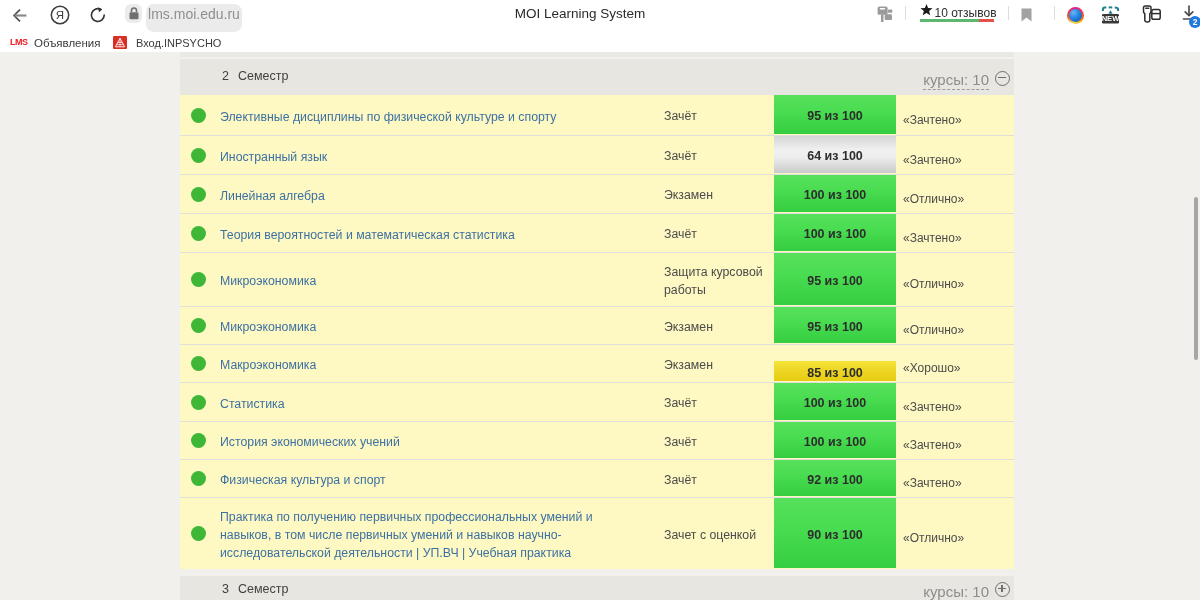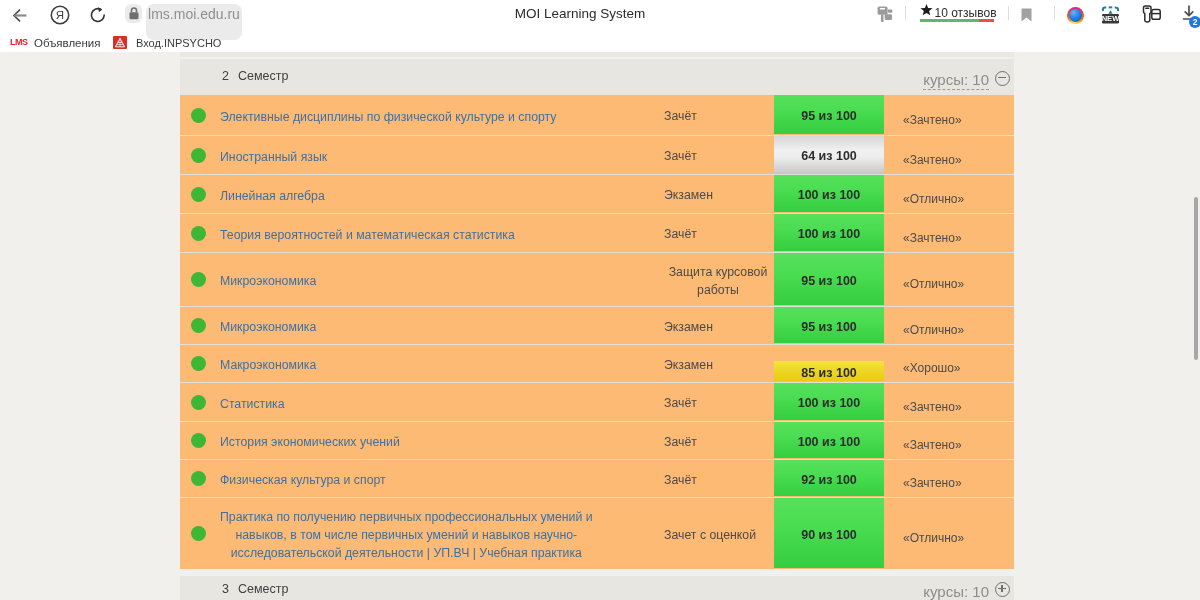--- a/index.html
+++ b/index.html
@@ -21,25 +21,25 @@
   #page { position:absolute; left:0; top:52px; width:1200px; height:548px; background:#f2f0ec; }
   #sliver { position:absolute; left:180px; top:0px; width:834px; height:5px; background:#eae8e3; }
   .hdr { position:absolute; left:180px; width:834px; height:36px; background:#e8e6e1; }
   .hdr .num { position:absolute; left:42px; top:10px; font-size:12.5px; color:#3f3f3f; }
   .hdr .sem { position:absolute; left:58px; top:10px; font-size:12.5px; color:#3f3f3f; }
   .hdr .kursy { position:absolute; right:25px; top:12px; font-size:15px; color:#8d8d8d; border-bottom:1px dashed #9a9a9a; padding-bottom:1px; }
   .hdr .circ { position:absolute; right:4px; top:11.5px; width:15px; height:15px; border:1.5px solid #6f6f6f; border-radius:50%; }
   .hdr .circ:before { content:""; position:absolute; left:2.2px; top:5.2px; width:7.6px; height:1.5px; background:#6f6f6f; }
   .hdr .circ.plus:after { content:""; position:absolute; left:5.25px; top:2.2px; width:1.5px; height:7.6px; background:#6f6f6f; }
 
-  .row { position:absolute; left:180px; width:834px; background:#fdba74; border-bottom:1px solid #e1dfda;text-align:center; }
+  .row { position:absolute; left:180px; width:834px; background:#fef9c3; border-bottom:1px solid #e1dfda; }
   .dot { position:absolute; left:11px; top:50%; margin-top:-7.5px; width:15px; height:15px; border-radius:50%; background:#3eb737; }
   .name { position:absolute; left:40px; top:0; bottom:0; width:440px; display:flex; align-items:center; color:#3d71a3; font-size:12.3px; line-height:18px; padding-top:3px; }
   .exam { position:absolute; left:484px; top:0; bottom:0; width:108px; display:flex; align-items:center; color:#4b4b4b; font-size:12.3px; line-height:18px; padding-top:2px; }
-  .score { position:absolute; left:594px; top:0; bottom:1px; width:110px; display:flex; align-items:center; justify-content:center; font-size:12.5px; font-weight:bold; color:#2d2d2d; padding-top:3.5px; }
+  .score { position:absolute; left:594px; top:0; bottom:1px; width:122px; display:flex; align-items:center; justify-content:center; font-size:12.5px; font-weight:bold; color:#2d2d2d; padding-top:3.5px; }
   .grade { position:absolute; left:723px; top:0; bottom:0; display:flex; align-items:center; color:#4b4b4b; font-size:12px; padding-top:9px; }
   .green { background:linear-gradient(180deg,#58e05c 0%,#48dc50 45%,#35cd41 100%); }
   .grey  { background:linear-gradient(180deg,#d6d6d6 0%,#f0f0f0 38%,#ededed 58%,#c9c9c9 100%); }
   .yellow{ background:linear-gradient(180deg,#f3e53a 0%,#eed626 45%,#e7cc12 100%);margin-top:16px; }
 
   #thumb { position:absolute; left:1194px; top:145px; width:4px; height:163px; background:#a6a6a6; border-radius:2px; }
 </style>
 </head>
 <body>
 
@@ -59,21 +59,21 @@
     <path d="M15.2 9 A 6.4 6.4 0 1 1 11.6 3.3" fill="none" stroke="#333" stroke-width="1.6" stroke-linecap="round"></path>
     <path d="M9.2 1.2 L13.3 3.4 L9.9 6.3 Z" fill="#333"></path>
   </svg>
 
   <div class="chip" style="left:125px;top:4px;width:17px;height:19px;"></div>
   <svg class="abs" style="left:128px;top:7px" width="12" height="13" viewBox="0 0 12 13">
     <rect x="1.5" y="5.2" width="9" height="7" rx="1.2" fill="#6f6f6f"></rect>
     <path d="M3.5 5 V3.6 A2.5 2.6 0 0 1 8.5 3.6 V5" fill="none" stroke="#6f6f6f" stroke-width="1.6"></path>
   </svg>
 
-  <div class="chip" style="left:146px;top:3.5px;width:96px;height:36px;border-radius:8px;text-align:center;line-height:20px;"><span id="url-text">lms.moi.edu.ru</span></div>
+  <div class="chip" style="left:146px;top:3.5px;width:96px;height:28px;border-radius:8px;text-align:center;line-height:20px;"><span id="url-text">lms.moi.edu.ru</span></div>
 
   <div id="title">MOI Learning System</div>
 
   <svg class="abs" style="left:877px;top:6px" width="17" height="17" viewBox="0 0 17 17">
     <rect x="0.6" y="0.6" width="10" height="8.2" rx="1.6" fill="#9b9b9b"></rect>
     <rect x="2.7" y="2.1" width="5.4" height="1.5" rx="0.75" fill="#fff"></rect>
     <rect x="4" y="8.8" width="2.5" height="7.2" fill="#9b9b9b"></rect>
     <rect x="10.7" y="3.6" width="4.7" height="3.1" rx="1.3" fill="#9b9b9b"></rect>
     <rect x="7.7" y="8.2" width="7.3" height="5.8" rx="1.3" fill="#9b9b9b"></rect>
   </svg>

